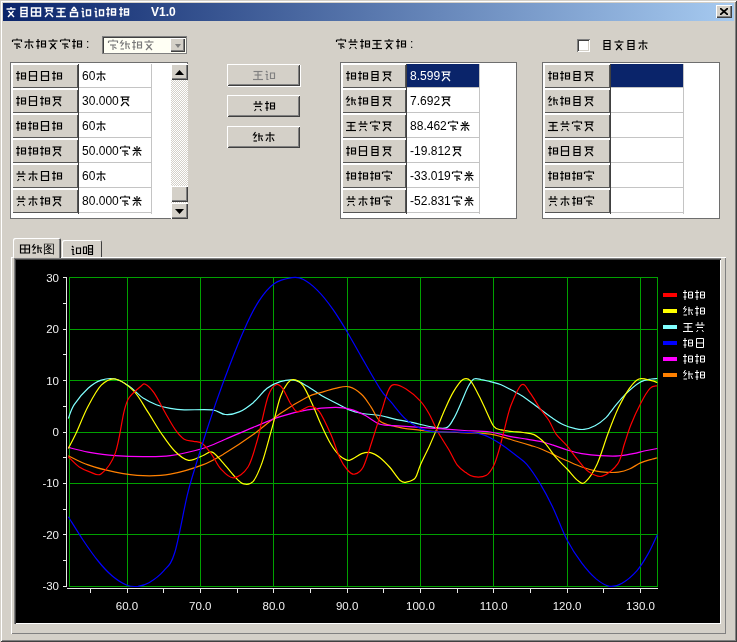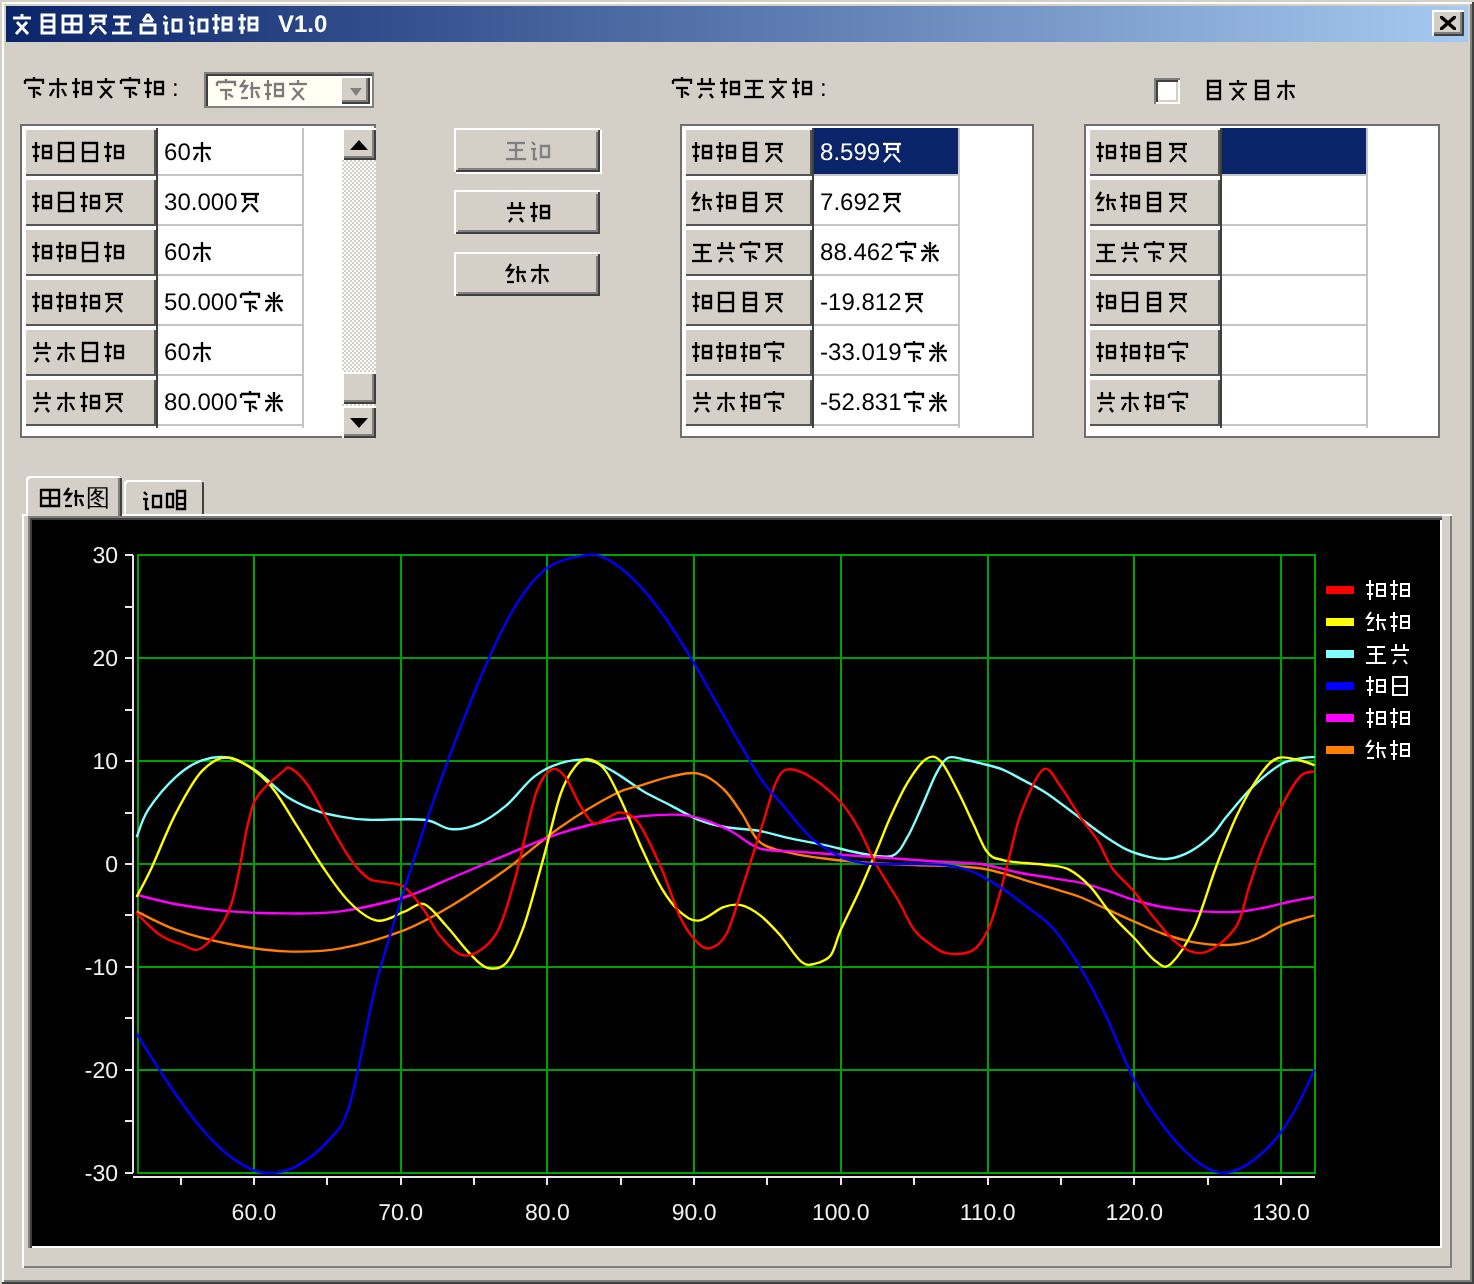--- a/index.html
+++ b/index.html
@@ -3,21 +3,21 @@
 *{margin:0;padding:0;box-sizing:border-box}
 html,body{width:737px;height:642px;overflow:hidden;background:#d4d0c8;font-family:"Liberation Sans",sans-serif}
 #win{position:relative;width:737px;height:642px;background:#d4d0c8;
  box-shadow:inset 1px 1px 0 #d4d0c8, inset -1px -1px 0 #404040, inset 2px 2px 0 #ffffff, inset -2px -2px 0 #808080;}
 .cg{width:12px;height:12px;overflow:visible;stroke-width:1.15;display:inline-block;vertical-align:top;flex:none}
 .lt{font-size:12px;line-height:12px;display:inline-block;vertical-align:top}
 .row{position:absolute;display:flex;align-items:center;height:12px;white-space:nowrap}
 #title{position:absolute;left:3px;top:3px;width:731px;height:18px;
  background:linear-gradient(90deg,#0a246a,#a6caf0);display:flex;align-items:center;padding-left:2px;color:#fff}
 #title .cg{stroke-width:1.45;margin-right:0.5px}
-#title .ver{font-size:12px;font-weight:bold;margin-left:9px;letter-spacing:0}
+#title .ver{font-size:12px;font-weight:bold;margin-left:21px;letter-spacing:0}
 #closebtn{position:absolute;right:5px;top:5px;width:16px;height:13px;background:#d4d0c8;
  box-shadow:inset 1px 1px 0 #ffffff, inset -1px -1px 0 #404040, inset -2px -2px 0 #808080;
  display:flex;align-items:center;justify-content:center}
 .btn{position:absolute;background:#d4d0c8;box-shadow:inset 1px 1px 0 #ffffff, inset -1px -1px 0 #404040, inset 2px 2px 0 #d4d0c8, inset -2px -2px 0 #808080;
  display:flex;align-items:center;justify-content:center}
 .btn.dis{color:#808080;filter:drop-shadow(1px 1px 0 #ffffff)}
 .combo{position:absolute;left:102px;top:36px;width:85px;height:18px;background:#fffff4;
  box-shadow:inset 0 0 0 1px #808080, inset 1px 1px 0 #545454, inset 2px 2px 0 #404040;}
 .combo .txt{position:absolute;left:5px;top:3px;color:#7a7a7a;display:flex}
 .combo .cbtn{position:absolute;right:2px;top:2px;width:15px;height:14px;background:#d4d0c8;

